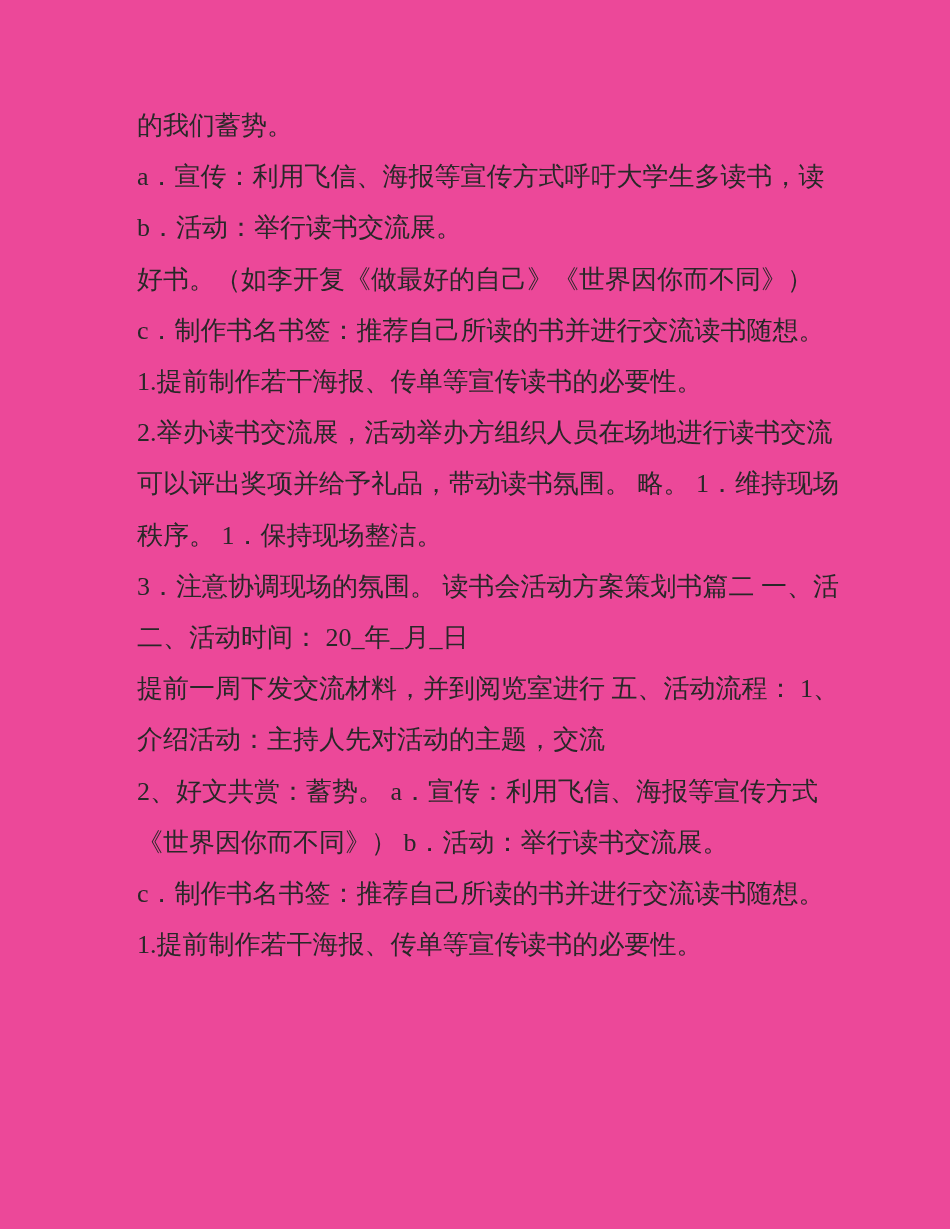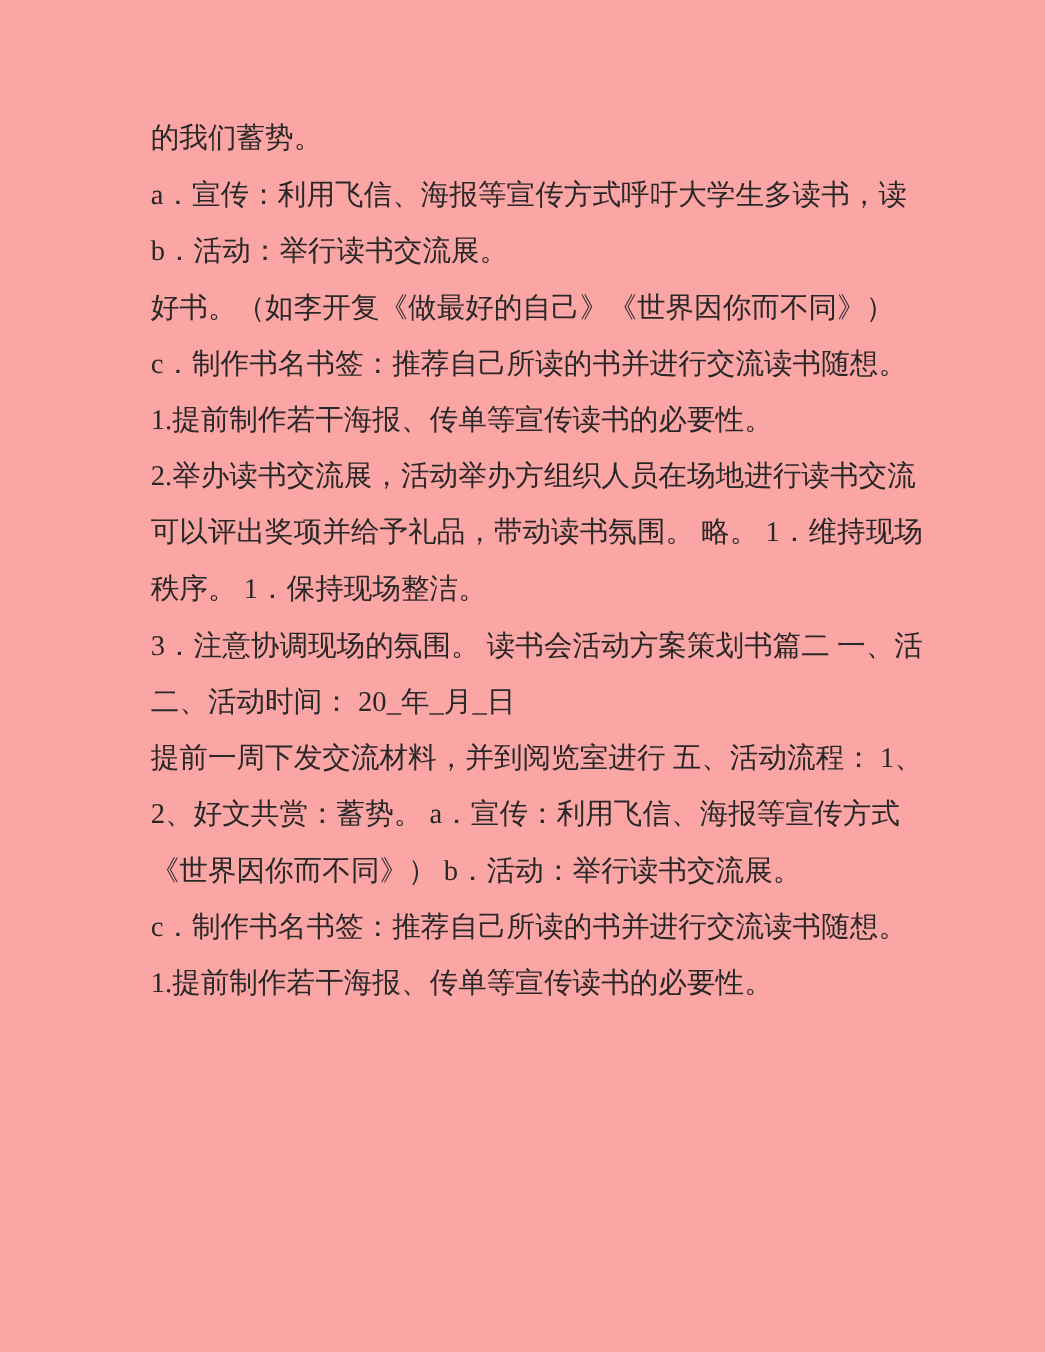--- a/index.html
+++ b/index.html
@@ -9,21 +9,21 @@
   }
   body {
     width: 950px;
     height: 1229px;
     overflow: hidden;
   }
   .page {
     box-sizing: border-box;
     width: 950px;
     height: 1229px;
-    background: #fca5a5;
+    background: #ec4899;
     padding: 100px 70px 0 137px;
   }
   .doc-line {
     margin: 0;
     padding: 0;
     font-family: "Liberation Serif", "DejaVu Serif", serif;
     font-size: 26px;
     line-height: 51.2px;
     color: #282828;
     white-space: pre;
@@ -41,17 +41,18 @@
   <p class="doc-line">b．活动：举行读书交流展。</p>
   <p class="doc-line">好书。（如李开复《做最好的自己》《世界因你而不同》）</p>
   <p class="doc-line">c．制作书名书签：推荐自己所读的书并进行交流读书随想。</p>
   <p class="doc-line">1.提前制作若干海报、传单等宣传读书的必要性。</p>
   <p class="doc-line">2.举办读书交流展，活动举办方组织人员在场地进行读书交流</p>
   <p class="doc-line">可以评出奖项并给予礼品，带动读书氛围。 略。 1．维持现场</p>
   <p class="doc-line">秩序。 1．保持现场整洁。</p>
   <p class="doc-line">3．注意协调现场的氛围。 读书会活动方案策划书篇二 一、活</p>
   <p class="doc-line">二、活动时间： 20_年_月_日</p>
   <p class="doc-line">提前一周下发交流材料，并到阅览室进行 五、活动流程： 1、</p>
+  <p class="doc-line">介绍活动：主持人先对活动的主题，交流</p>
   <p class="doc-line">2、好文共赏：蓄势。 a．宣传：利用飞信、海报等宣传方式</p>
   <p class="doc-line">《世界因你而不同》） b．活动：举行读书交流展。</p>
   <p class="doc-line">c．制作书名书签：推荐自己所读的书并进行交流读书随想。</p>
   <p class="doc-line">1.提前制作若干海报、传单等宣传读书的必要性。</p>
 </div>
 
 </body></html>

